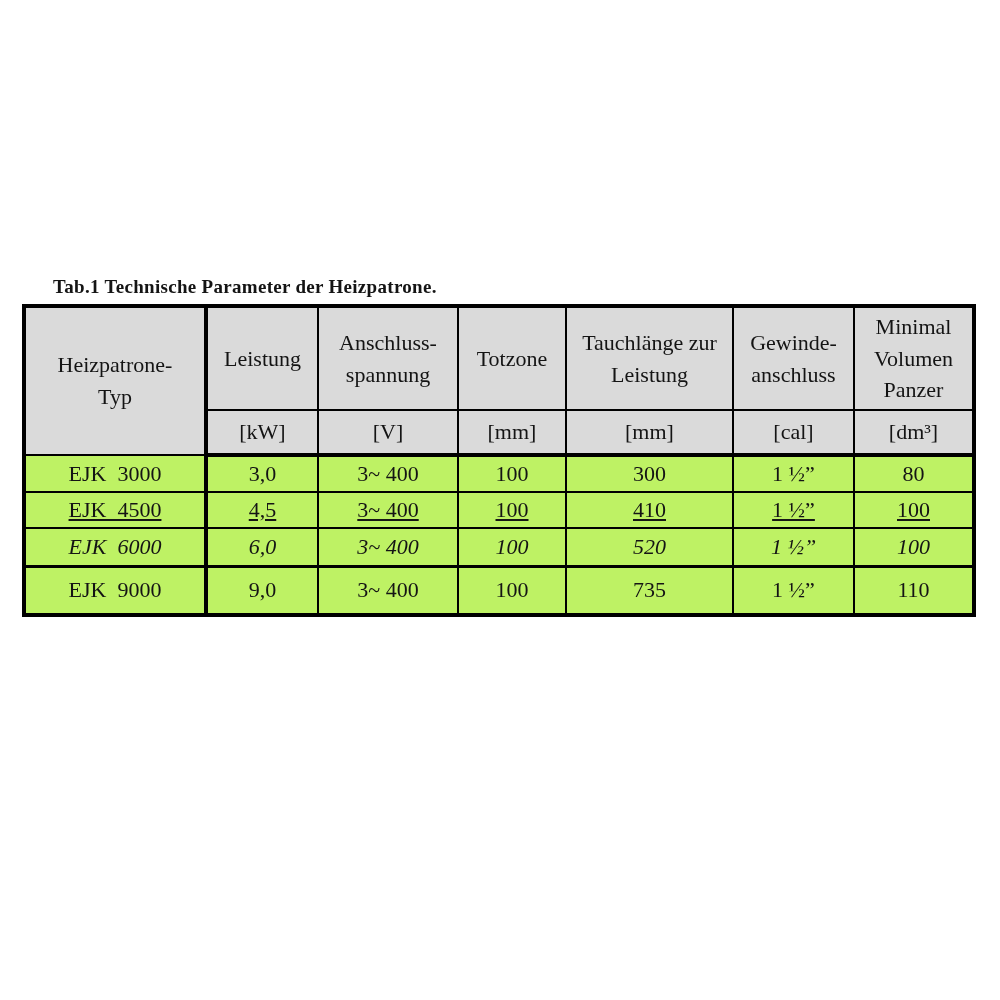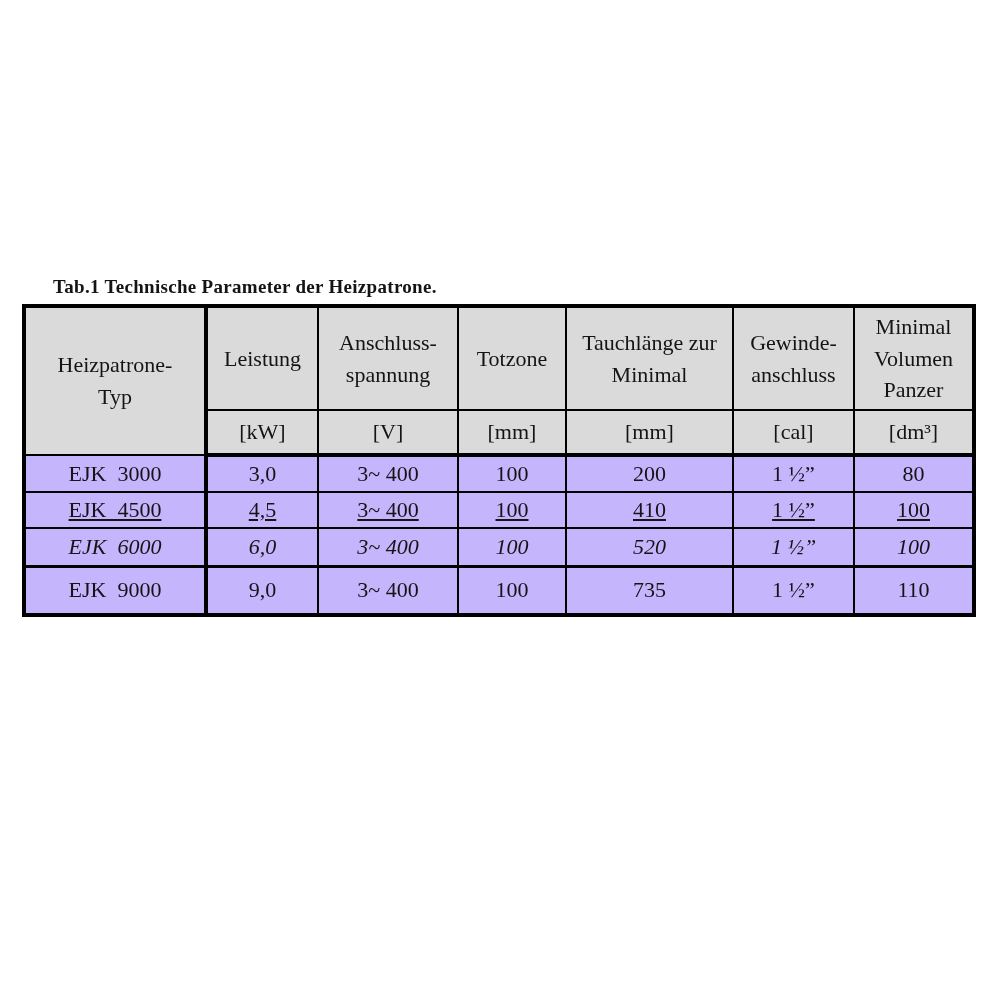--- a/index.html
+++ b/index.html
@@ -46,21 +46,21 @@
     font-weight: normal;
     overflow: hidden;
   }
   table.params th {
     background: #dadada;
     font-size: 22px;
     line-height: 1.45;
     color: #141414;
   }
   table.params td {
-    background: #c4b5fd;
+    background: #bef264;
     font-size: 22px;
     color: #141414;
   }
   tr.hdr-row1 { height: 104px; }
   tr.units-row { height: 45px; margin-top: 29px; }
   tr.units-row th { border-bottom: 4px solid #000000; }
   .thick-right { border-right-width: 4px !important; }
   tr.body-r1 { height: 37px; }
   tr.body-r2 { height: 36px; text-decoration: underline; }
   tr.body-r3 { height: 38px; font-style: italic; }
@@ -87,21 +87,21 @@
 
     <tbody>
         <tr class="hdr-row1">
       <th rowspan="2" class="thick-right">Heizpatrone-
 Typ</th>
       <th>Leistung</th>
       <th>Anschluss-
 spannung</th>
       <th>Totzone</th>
       <th>Tauchlänge zur
-Minimal</th>
+Leistung</th>
       <th>Gewinde-
 anschluss</th>
       <th>Minimal
 Volumen
 Panzer</th>
     </tr>
 
     <tr class="units-row">
       <th>[kW]</th>
       <th>[V]</th>
@@ -109,21 +109,21 @@
       <th>[mm]</th>
       <th>[cal]</th>
       <th>[dm³]</th>
     </tr>
 
     <tr class="body-r1">
       <td class="thick-right">EJK  3000</td>
       <td>3,0</td>
       <td>3~ 400</td>
       <td>100</td>
-      <td>200</td>
+      <td>300</td>
       <td>1 ½”</td>
       <td>80</td>
     </tr>
 
     <tr class="body-r2">
       <td class="thick-right">EJK  4500</td>
       <td>4,5</td>
       <td>3~ 400</td>
       <td>100</td>
       <td>410</td>

